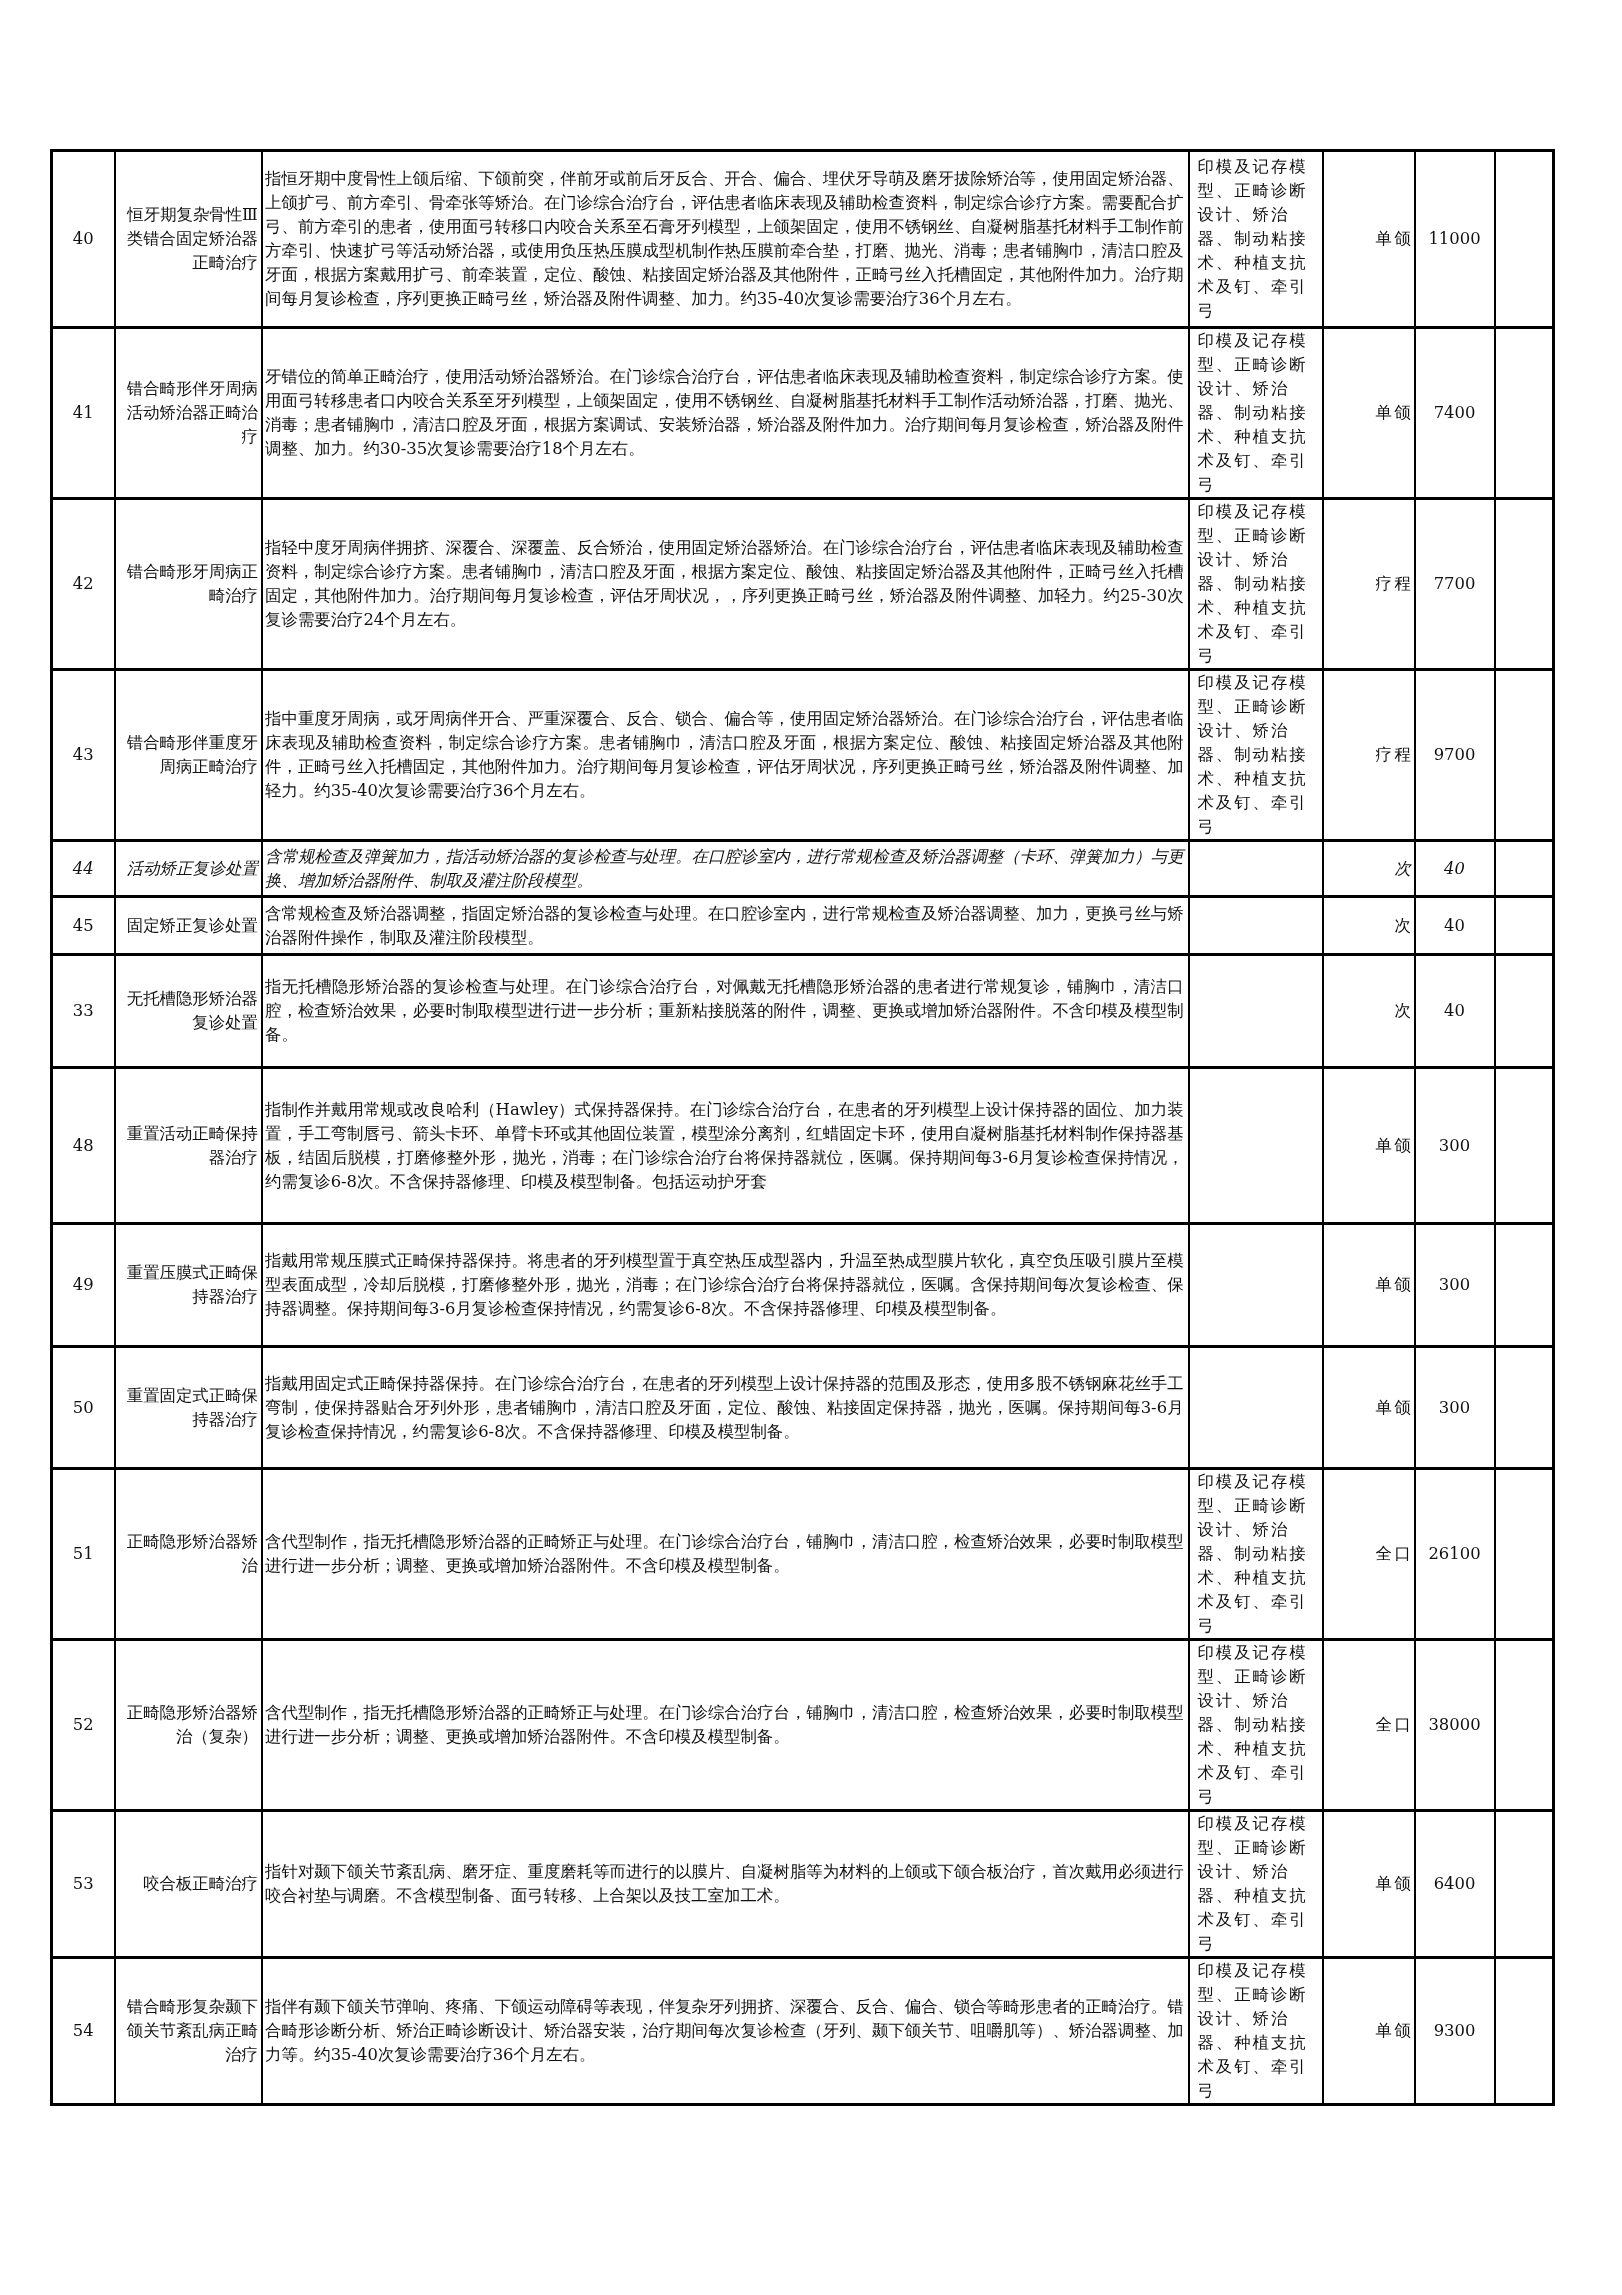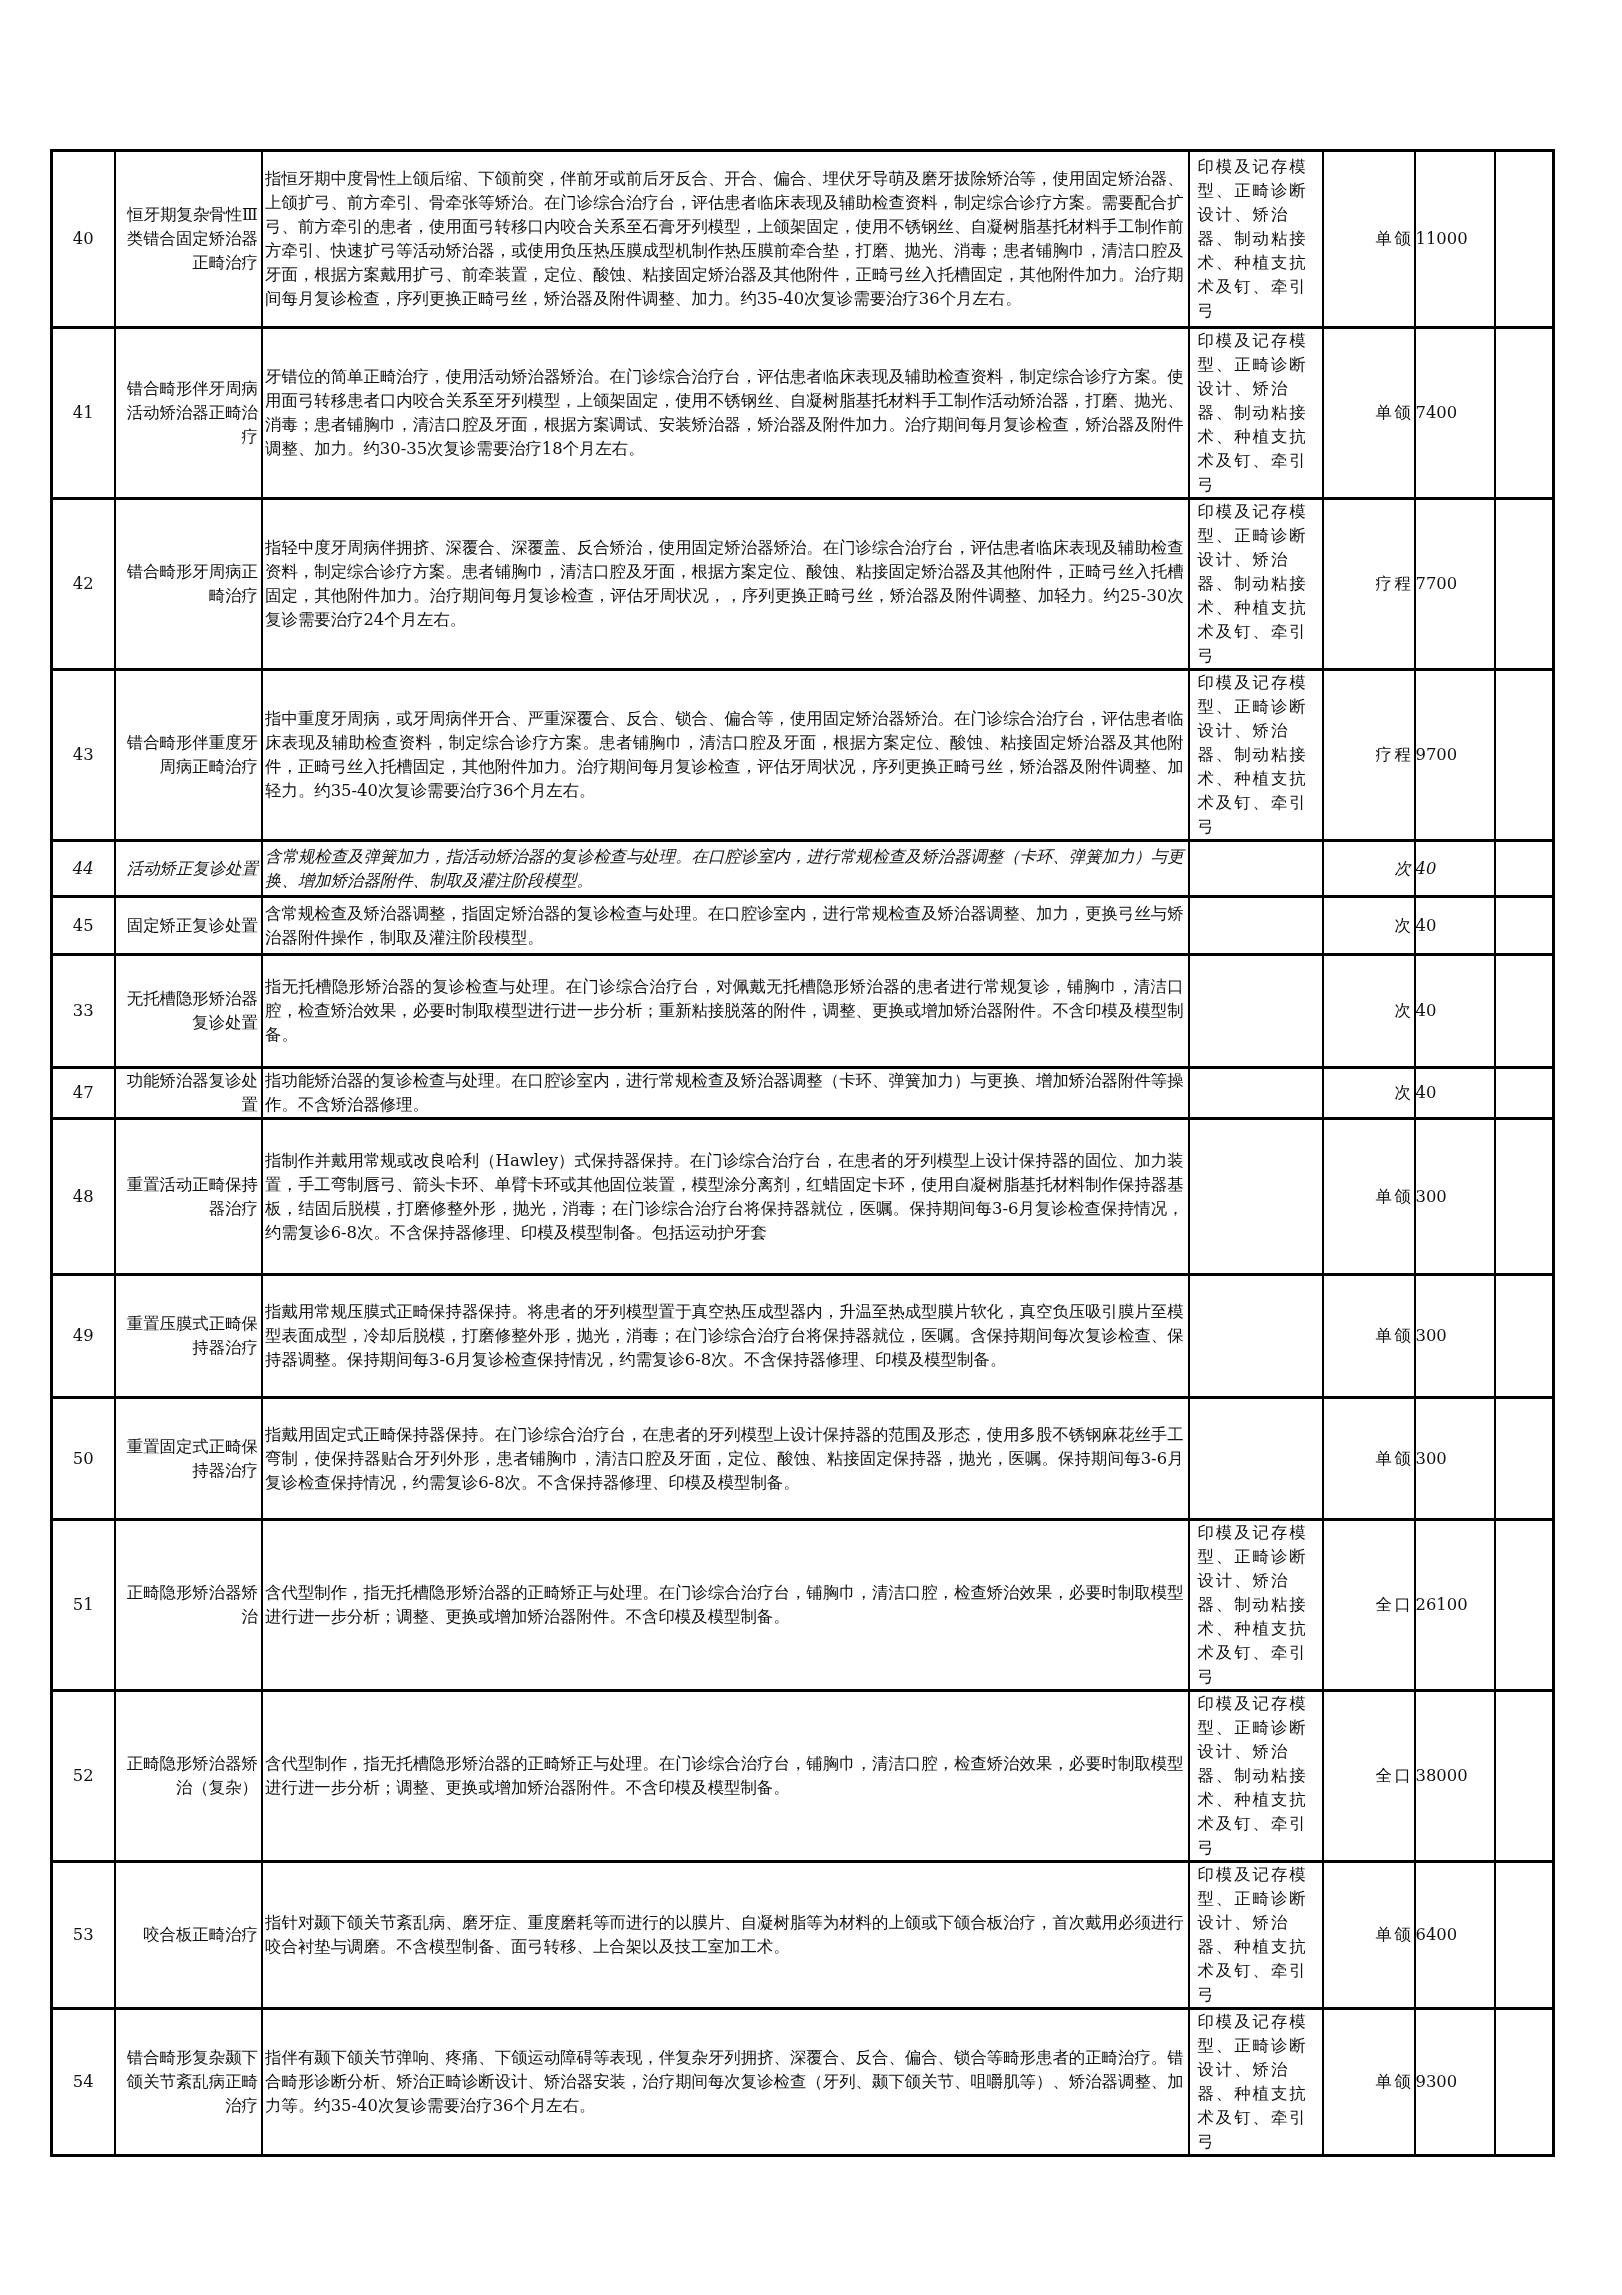--- a/index.html
+++ b/index.html
@@ -13,21 +13,21 @@
   .fee-table td {
     border: 2px solid #000; padding: 0; vertical-align: middle;
     font-size: 16.4px; line-height: 24px;
   }
   .fee-table tr.row { border-top: 3.3px solid #000; }
   .c-no { text-align: center; }
   .c-name { padding: 0 2.6px 0 3.9px !important; text-align: right; word-break: break-all; }
   .c-desc { padding: 0 3.9px 0 2.6px !important; text-align: justify; word-break: break-all; }
   .c-excl { padding: 0 3.9px 0 7.9px !important; text-align: left; letter-spacing: 2px; word-break: break-all; font-size: 17px; line-height: 23.6px; }
   .c-unit { text-align: right; letter-spacing: 2.6px; font-size: 17px; }
-  .c-price { text-align: left; font-size: 17px; }
+  .c-price { text-align: center; font-size: 17px; }
   .c-note { }
 </style>
 </head>
 <body>
 
 <table class="fee-table">
   <colgroup>
     <col style="width:63px">
     <col style="width:147px">
     <col style="width:927px">
@@ -93,29 +93,20 @@
   </tr>
       <tr class="row" style="height: 113px;">
     <td class="c-no">33</td>
     <td class="c-name">无托槽隐形矫治器复诊处置</td>
     <td class="c-desc">指无托槽隐形矫治器的复诊检查与处理。在门诊综合治疗台，对佩戴无托槽隐形矫治器的患者进行常规复诊，铺胸巾，清洁口腔，检查矫治效果，必要时制取模型进行进一步分析；重新粘接脱落的附件，调整、更换或增加矫治器附件。不含印模及模型制备。</td>
     <td class="c-excl"></td>
     <td class="c-unit">次</td>
     <td class="c-price">40</td>
     <td class="c-note"></td>
   </tr>
-      <tr class="row" style="height: 46px;">
-    <td class="c-no">47</td>
-    <td class="c-name">功能矫治器复诊处置</td>
-    <td class="c-desc">指功能矫治器的复诊检查与处理。在口腔诊室内，进行常规检查及矫治器调整（卡环、弹簧加力）与更换、增加矫治器附件等操作。不含矫治器修理。</td>
-    <td class="c-excl"></td>
-    <td class="c-unit">次</td>
-    <td class="c-price">40</td>
-    <td class="c-note"></td>
-  </tr>
       <tr class="row" style="height: 156px;">
     <td class="c-no">48</td>
     <td class="c-name">重置活动正畸保持器治疗</td>
     <td class="c-desc">指制作并戴用常规或改良哈利（Hawley）式保持器保持。在门诊综合治疗台，在患者的牙列模型上设计保持器的固位、加力装置，手工弯制唇弓、箭头卡环、单臂卡环或其他固位装置，模型涂分离剂，红蜡固定卡环，使用自凝树脂基托材料制作保持器基板，结固后脱模，打磨修整外形，抛光，消毒；在门诊综合治疗台将保持器就位，医嘱。保持期间每3-6月复诊检查保持情况，约需复诊6-8次。不含保持器修理、印模及模型制备。包括运动护牙套</td>
     <td class="c-excl"></td>
     <td class="c-unit">单颌</td>
     <td class="c-price">300</td>
     <td class="c-note"></td>
   </tr>
       <tr class="row" style="height: 123px;">

